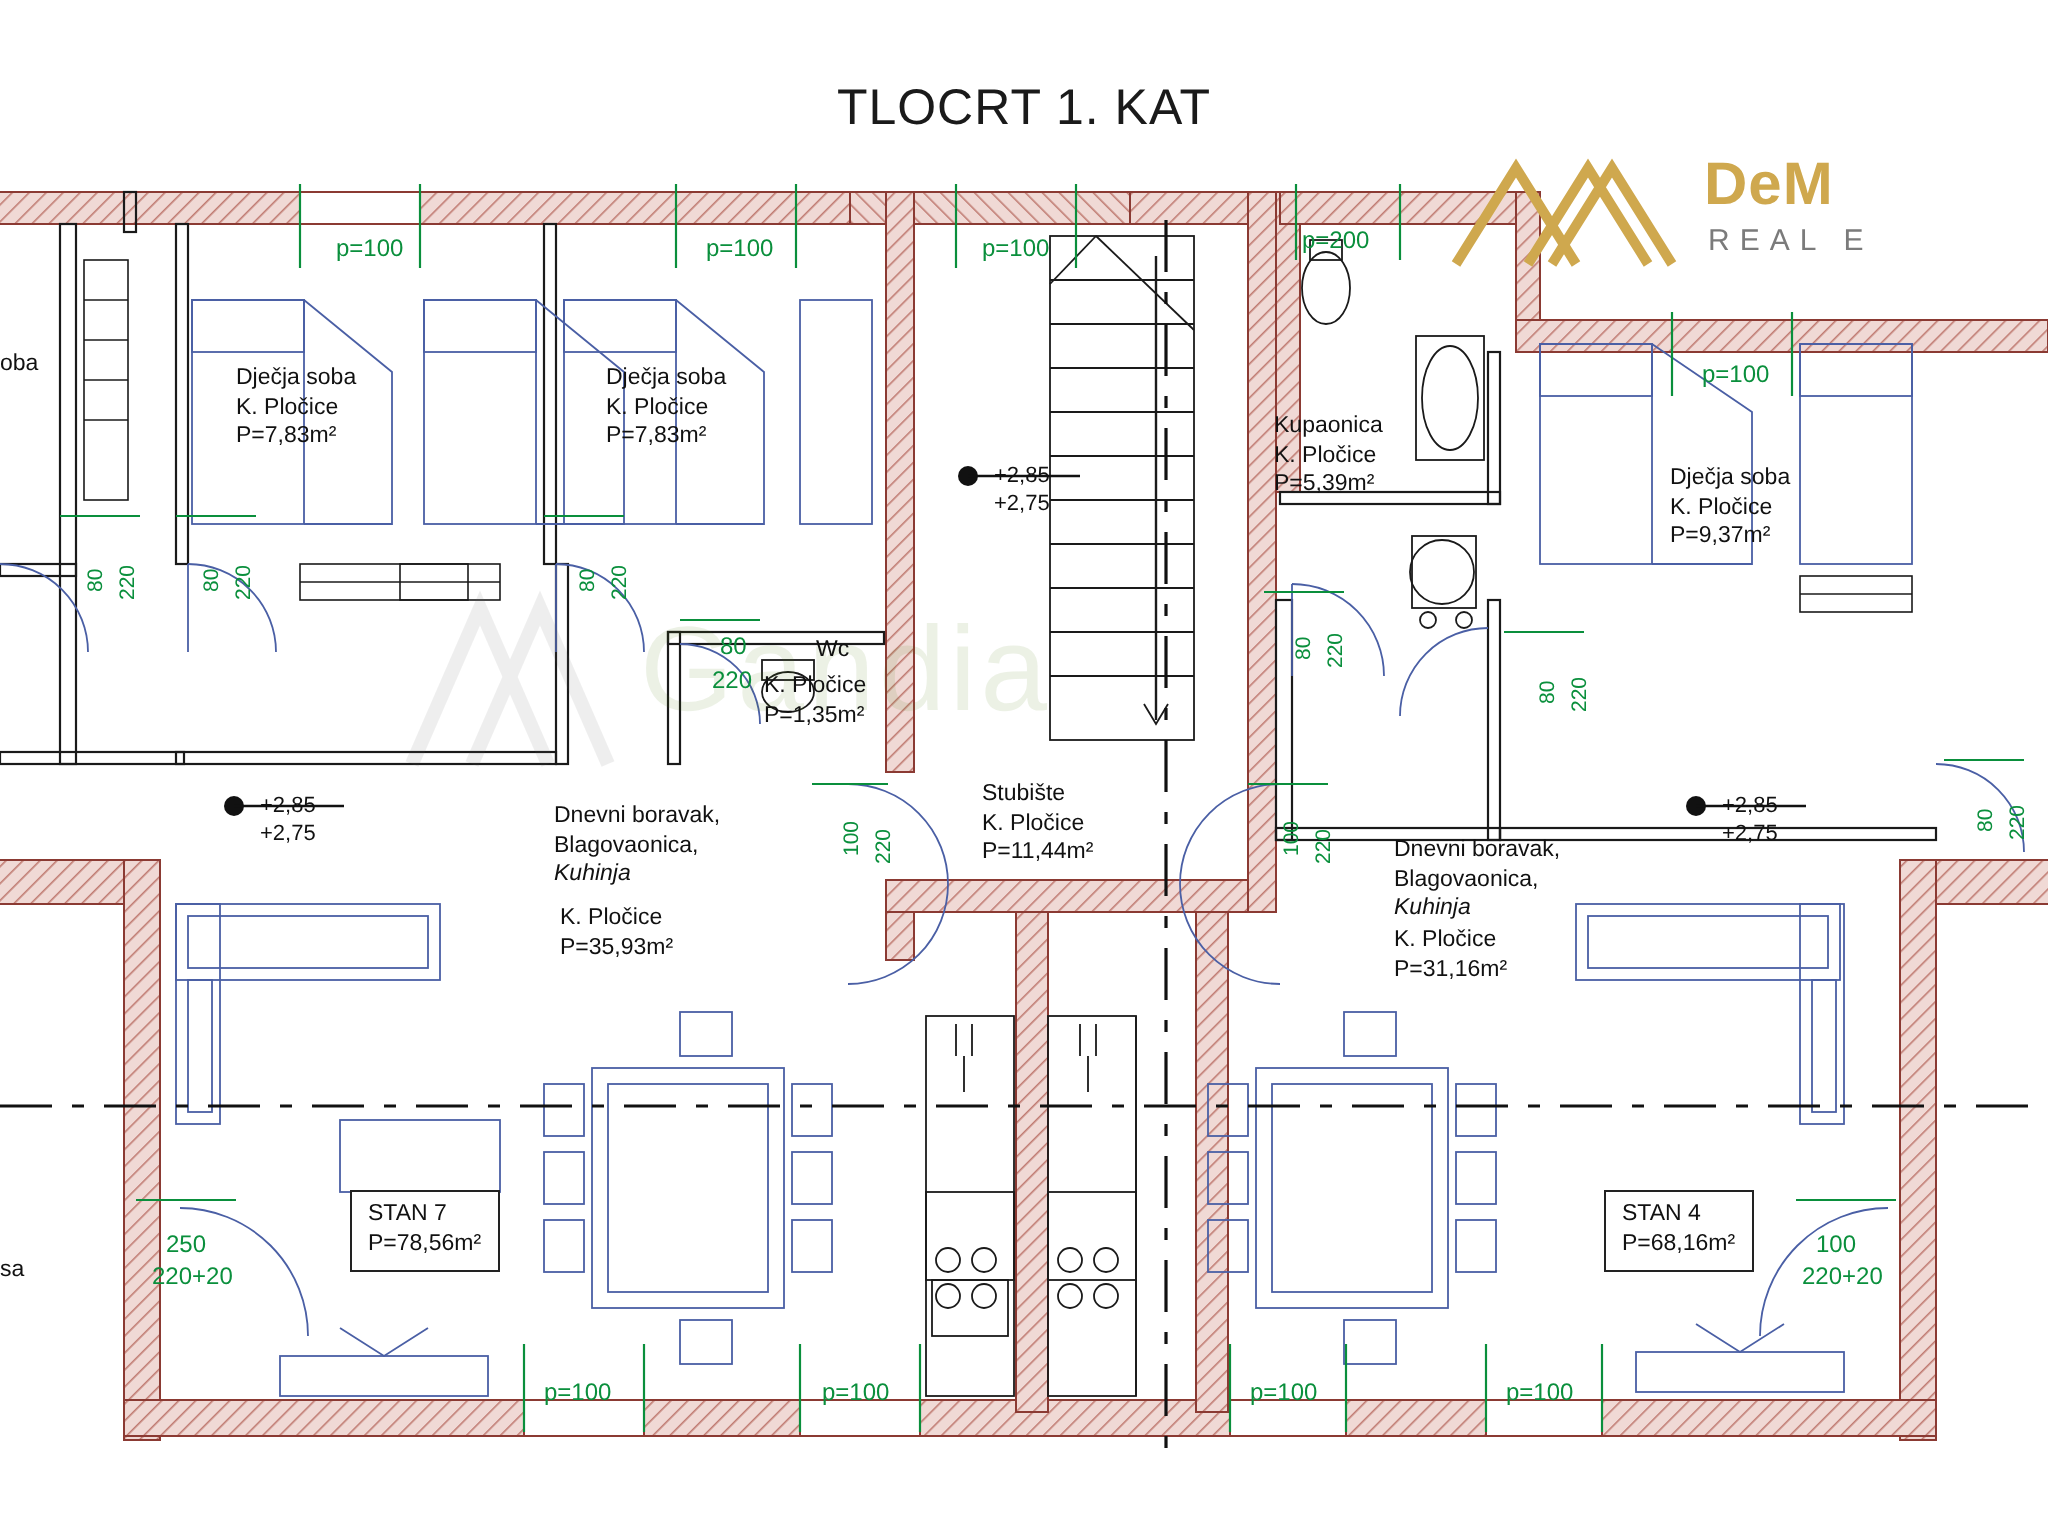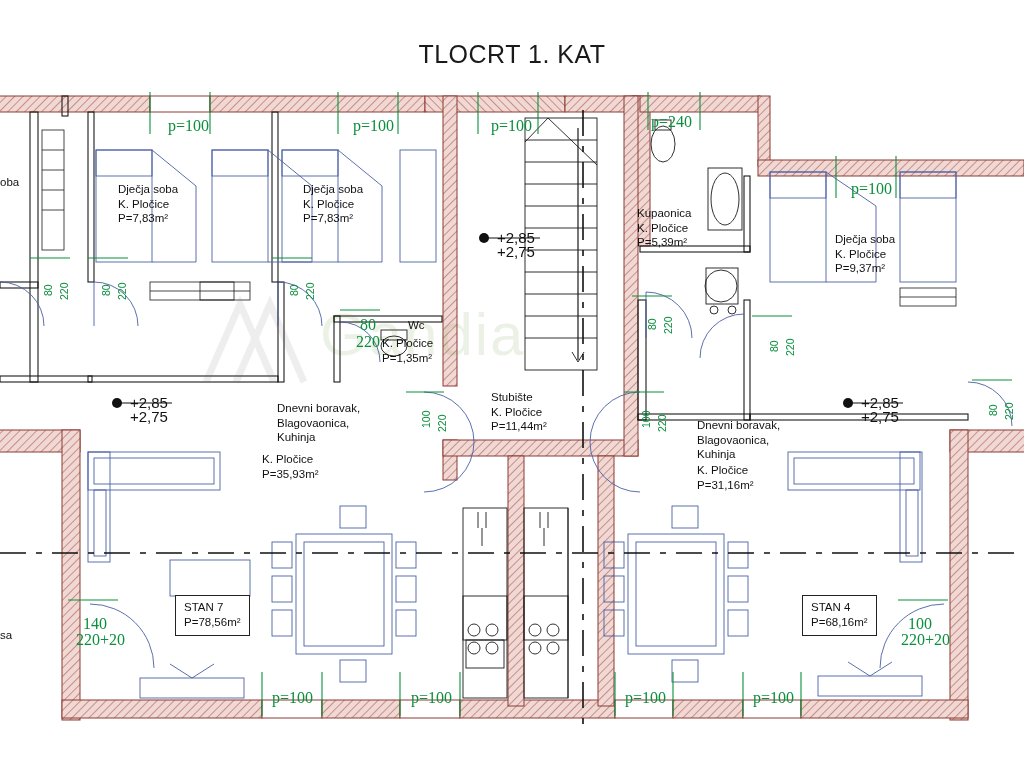--- a/index.html
+++ b/index.html
@@ -15,24 +15,24 @@
   .logo .lsub{position:absolute;left:130px;top:40px;color:#7b7b7b;font-size:15px;letter-spacing:5px;}
 
   
   .wmark{position:absolute;left:200px;top:290px;width:640px;height:110px;opacity:.10;}
   .wmark .wt{position:absolute;left:120px;top:10px;font-size:60px;color:#4d7c0f;font-weight:normal;letter-spacing:2px;}
 
   .lyr{position:absolute;left:0;top:0;width:1024px;height:768px;}
 
   
   .lbl{position:absolute;font-size:11.5px;color:#111;line-height:14.5px;white-space:pre;}
-  .lbl.it{}
-  .dim{position:absolute;font-size:16px;color:#0a8f3c;white-space:pre;font-family:Liberation Serif, serif;}
+  .lbl.it{font-style:italic;}
+  .dim{position:absolute;font-size:12px;color:#0a8f3c;white-space:pre;}
   .dimv{position:absolute;font-size:10.5px;color:#0a8f3c;white-space:pre;transform:rotate(-90deg);transform-origin:left top;}
-  .elev{position:absolute;font-size:15px;color:#111;line-height:14px;white-space:pre;}
+  .elev{position:absolute;font-size:11px;color:#111;line-height:14px;white-space:pre;}
   .boxlbl{position:absolute;border:1px solid #222;background:#fff;font-size:11.5px;color:#111;padding:4px 8px 5px 8px;line-height:15px;white-space:pre;}
 </style>
 </head>
 <body>
 
 <div id="stage">
 
   <svg class="lyr" viewBox="0 0 1024 768">
     <defs>
       <pattern id="hatch" width="6" height="6" patternUnits="userSpaceOnUse" patternTransform="rotate(45)">
@@ -277,20 +277,29 @@
       <line x1="406" y1="392" x2="444" y2="392"></line>
       <line x1="624" y1="392" x2="664" y2="392"></line>
       <line x1="340" y1="310" x2="380" y2="310"></line>
       <line x1="68" y1="600" x2="118" y2="600"></line>
       <line x1="898" y1="600" x2="948" y2="600"></line>
     </g>
   </svg>
 
   <div class="title">TLOCRT 1. KAT</div>
 
+  <div class="logo">
+    <svg class="lmark" viewBox="0 0 120 60">
+      <path d="M4 56 L34 8 L64 56" fill="none" stroke="#cfa84e" stroke-width="5"></path>
+      <path d="M40 56 L70 8 L100 56" fill="none" stroke="#cfa84e" stroke-width="5"></path>
+      <path d="M52 56 L82 8 L112 56" fill="none" stroke="#cfa84e" stroke-width="5"></path>
+    </svg>
+    <div class="ltxt">DeM</div>
+    <div class="lsub">REAL E</div>
+  </div>
 
   <div class="wmark">
     <svg width="110" height="100" viewBox="0 0 110 100">
       <path d="M6 92 L40 14 L74 92" fill="none" stroke="#666" stroke-width="7"></path>
       <path d="M36 92 L70 14 L104 92" fill="none" stroke="#666" stroke-width="7"></path>
     </svg>
     <div class="wt">Gandia</div>
   </div>
 
   <div class="lbl" style="left:118px;top:182px"><span>Dječja soba</span>
@@ -313,21 +322,21 @@
   <div class="lbl" style="left:382px;top:336px"><span>K. Pločice</span>
 <span>P=1,35m²</span></div>
 
   <div class="lbl" style="left:491px;top:390px"><span>Stubište</span>
 <span>K. Pločice</span>
 <span>P=11,44m²</span></div>
 
   <div class="lbl" style="left:277px;top:401px"><span>Dnevni boravak,</span>
 <span>Blagovaonica,</span></div>
   <div class="lbl it" style="left:277px;top:430px"><span>Kuhinja</span></div>
-  <div class="lbl" style="left:262px;top:452px"><span>K. Pločice</span>
+  <div class="lbl" style="left:280px;top:452px"><span>K. Pločice</span>
 <span>P=35,93m²</span></div>
 
   <div class="lbl" style="left:697px;top:418px"><span>Dnevni boravak,</span>
 <span>Blagovaonica,</span></div>
   <div class="lbl it" style="left:697px;top:447px"><span>Kuhinja</span></div>
   <div class="lbl" style="left:697px;top:463px"><span>K. Pločice</span>
 <span>P=31,16m²</span></div>
 
   <div class="lbl" style="left:0px;top:175px">oba</div>
   <div class="lbl" style="left:0px;top:628px">sa</div>
@@ -350,21 +359,21 @@
   <div class="elev" style="left:497px;top:231px"><span>+2,85</span>
 <span>+2,75</span></div>
   <div class="elev" style="left:130px;top:396px"><span>+2,85</span>
 <span>+2,75</span></div>
   <div class="elev" style="left:861px;top:396px"><span>+2,85</span>
 <span>+2,75</span></div>
 
   <div class="dim" style="left:168px;top:117px">p=100</div>
   <div class="dim" style="left:353px;top:117px">p=100</div>
   <div class="dim" style="left:491px;top:117px">p=100</div>
-  <div class="dim" style="left:651px;top:113px">p=240</div>
+  <div class="dim" style="left:651px;top:113px">p=200</div>
   <div class="dim" style="left:851px;top:180px">p=100</div>
   <div class="dim" style="left:272px;top:689px">p=100</div>
   <div class="dim" style="left:411px;top:689px">p=100</div>
   <div class="dim" style="left:625px;top:689px">p=100</div>
   <div class="dim" style="left:753px;top:689px">p=100</div>
 
   <div class="dimv" style="left:42px;top:296px">80</div>
   <div class="dimv" style="left:58px;top:300px">220</div>
 
   <div class="dimv" style="left:100px;top:296px">80</div>
@@ -384,19 +393,19 @@
 
   <div class="dimv" style="left:420px;top:428px">100</div>
   <div class="dimv" style="left:436px;top:432px">220</div>
 
   <div class="dimv" style="left:640px;top:428px">100</div>
   <div class="dimv" style="left:656px;top:432px">220</div>
 
   <div class="dim" style="left:360px;top:316px">80</div>
   <div class="dim" style="left:356px;top:333px">220</div>
 
-  <div class="dim" style="left:83px;top:615px">140</div>
+  <div class="dim" style="left:83px;top:615px">250</div>
   <div class="dim" style="left:76px;top:631px">220+20</div>
 
   <div class="dim" style="left:908px;top:615px">100</div>
   <div class="dim" style="left:901px;top:631px">220+20</div>
 
 </div>
 
 </body></html>

